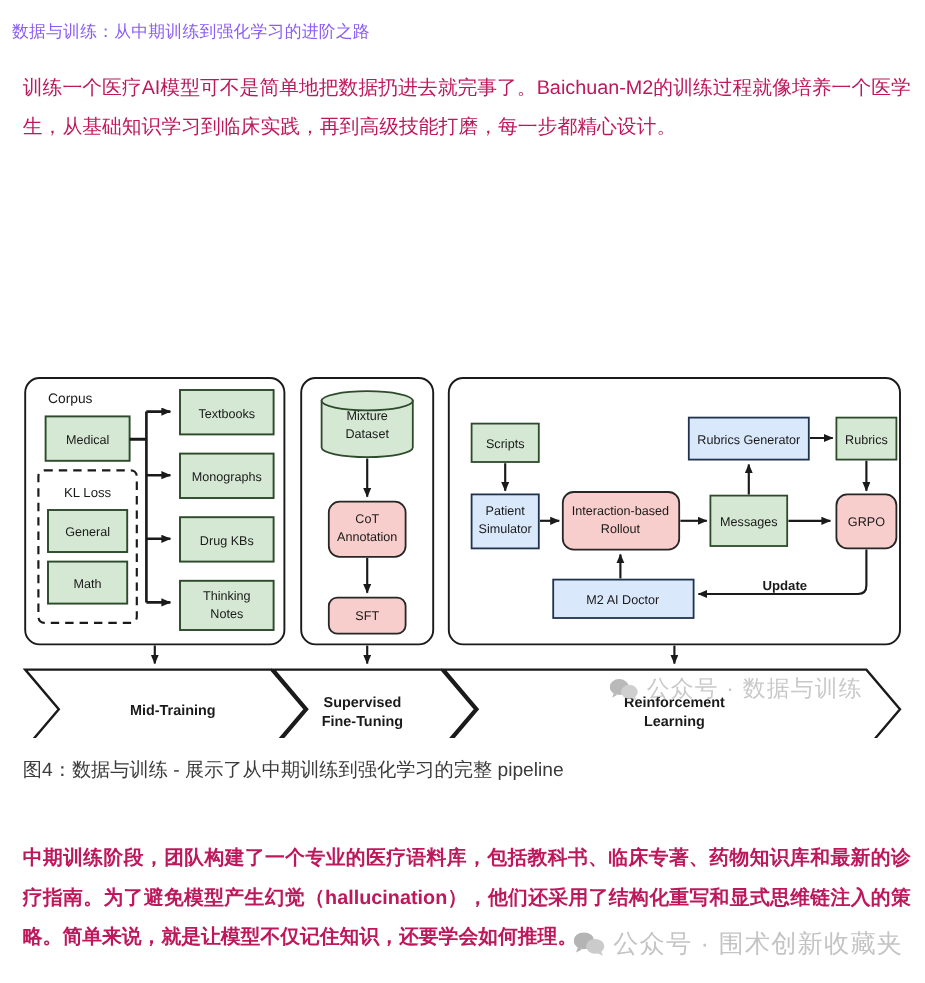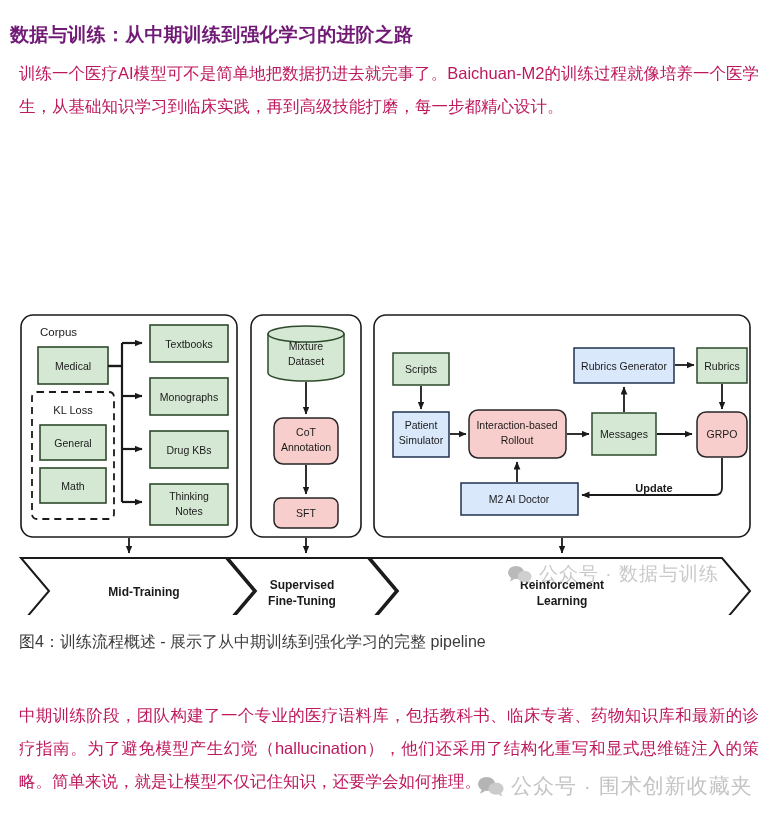--- a/index.html
+++ b/index.html
@@ -9,40 +9,40 @@
     background: #ffffff;
     font-family: "Liberation Sans", "DejaVu Sans", sans-serif;
     color: #333333;
     overflow: hidden;
   }
   .page { position: relative; width: 771px; height: 819px; background: #fff; }
 
   .section-title {
     position: absolute;
     left: 10px; top: 6px;
-    font-size: 19px;
-    font-weight: 700;
-    color: #701a75;
+    font-size: 14px;
+    font-weight: 400;
+    color: #8b5cf6;
     letter-spacing: 0.2px;
     white-space: nowrap;
   }
 
   .para {
     position: absolute;
     left: 19px;
     width: 740px;
     font-size: 16.5px;
     line-height: 33px;
     color: #be185d;
     text-align: justify;
     text-justify: inter-ideograph;
   }
   .para-1 { top: 40px; }
   .para-2 { top: 160px; }
-  .para-4 { top: 682px; }
+  .para-4 { top: 682px; font-weight: bold; }
 
   .figure-caption {
     position: absolute;
     left: 19px; top: 632px;
     font-size: 16px;
     color: #3b3b3b;
     white-space: nowrap;
   }
 
   
@@ -222,21 +222,21 @@
       <svg width="24" height="19" viewBox="0 0 24 19" xmlns="http://www.w3.org/2000/svg">
         <ellipse cx="8" cy="7.5" rx="8" ry="6.6" fill="#b9b9b9"></ellipse>
         <path d="M3.6 12.2 L2 16.4 L6.2 14.2 Z" fill="#b9b9b9"></path>
         <ellipse cx="16.5" cy="11.5" rx="7" ry="5.8" fill="#cfcfcf"></ellipse>
         <path d="M21 15.4 L22.6 18.6 L18.6 17 Z" fill="#cfcfcf"></path>
       </svg>
     </span>
     <span>公众号 · 数据与训练</span>
   </div>
 
-  <div class="figure-caption">图4：训练流程概述 - 展示了从中期训练到强化学习的完整 pipeline</div>
+  <div class="figure-caption">图4：数据与训练 - 展示了从中期训练到强化学习的完整 pipeline</div>
 
   <p class="para para-4">中期训练阶段，团队构建了一个专业的医疗语料库，包括教科书、临床专著、药物知识库和最新的诊疗指南。为了避免模型产生幻觉（hallucination），他们还采用了结构化重写和显式思维链注入的策略。简单来说，就是让模型不仅记住知识，还要学会如何推理。</p>
 
   <div class="watermark wm-bottom">
     <span class="wm-icon">
       <svg width="26" height="21" viewBox="0 0 26 21" xmlns="http://www.w3.org/2000/svg">
         <ellipse cx="8.6" cy="8" rx="8.6" ry="7" fill="#b4b4b4"></ellipse>
         <path d="M3.8 13 L2 17.8 L6.8 15.2 Z" fill="#b4b4b4"></path>
         <ellipse cx="18" cy="12.6" rx="7.6" ry="6.2" fill="#cbcbcb"></ellipse>
         <path d="M22.8 16.8 L24.6 20.4 L20.2 18.6 Z" fill="#cbcbcb"></path>

